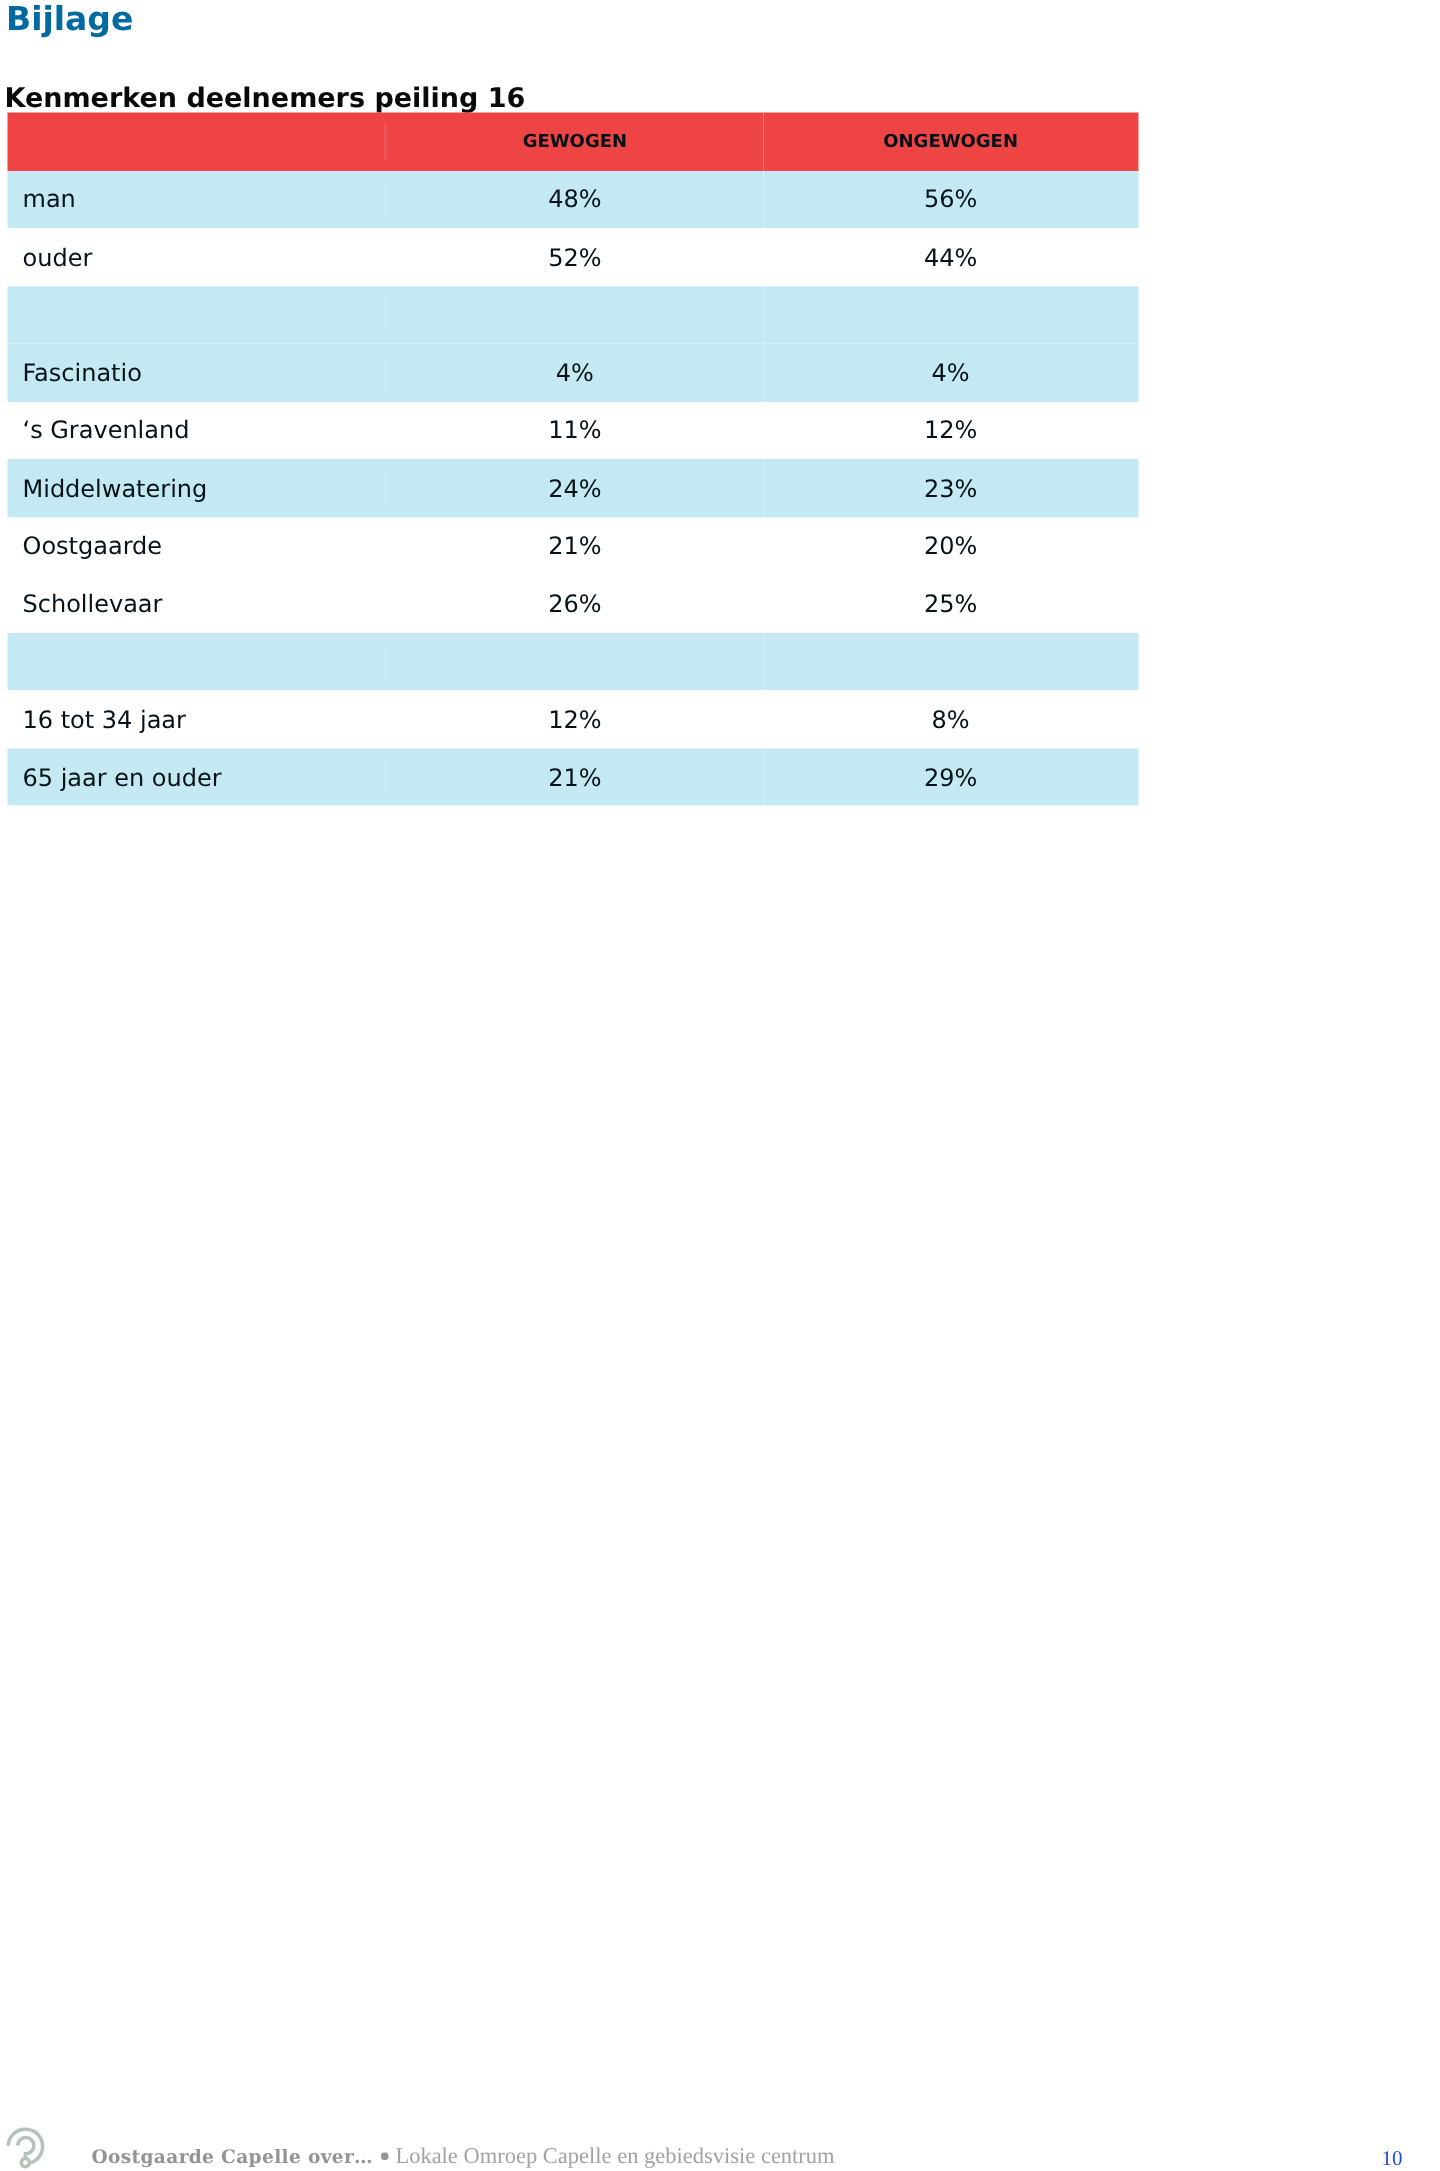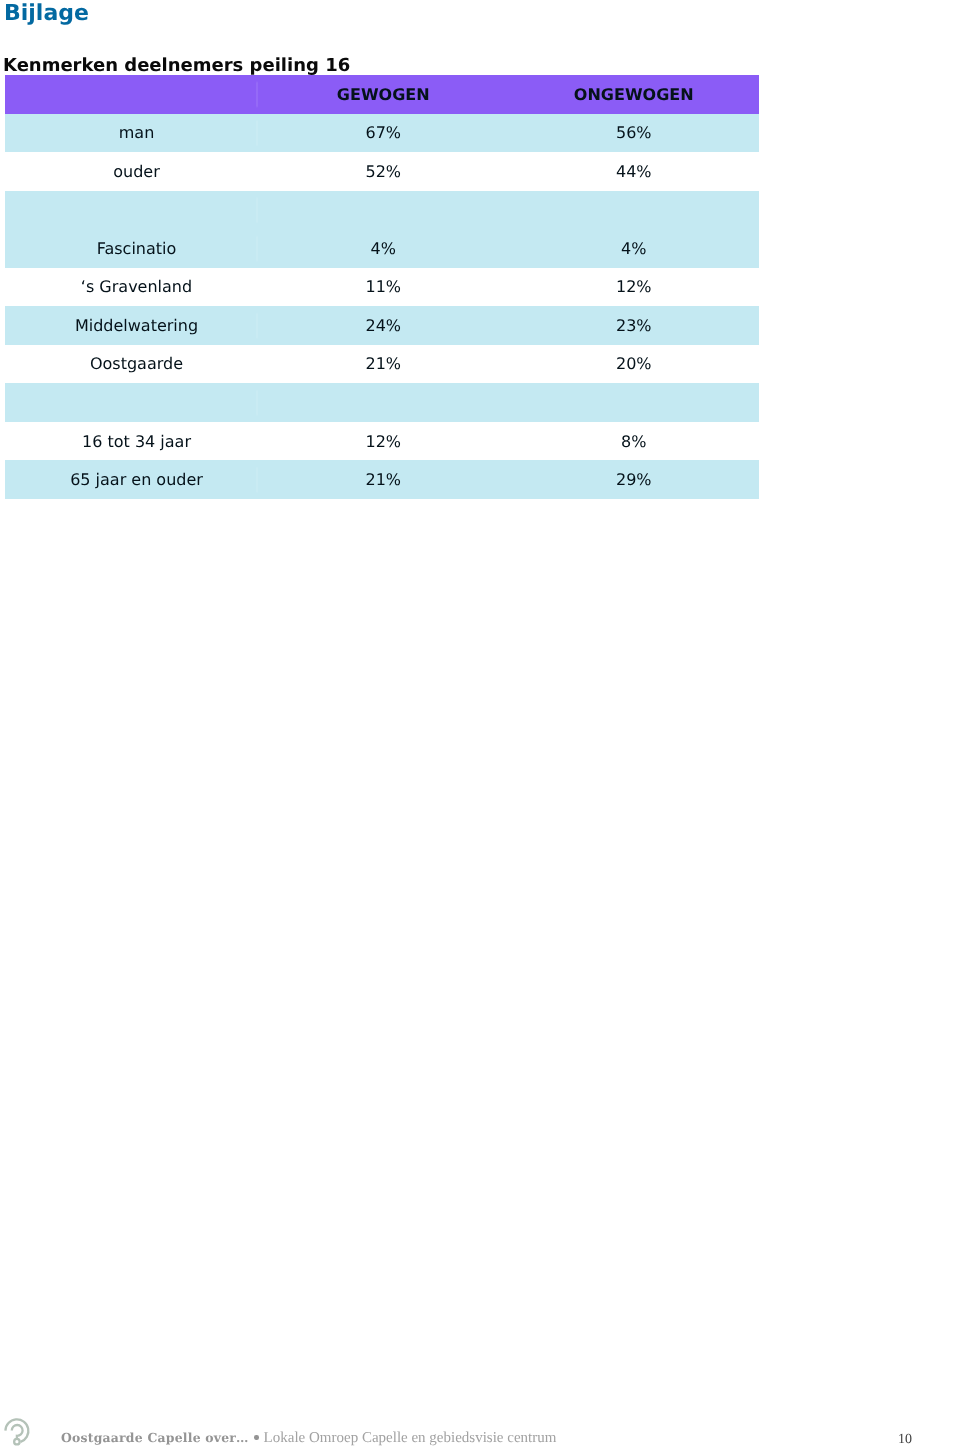--- a/index.html
+++ b/index.html
@@ -19,35 +19,35 @@
   #col-divider{position:absolute;left:256px;top:75px;width:2px;height:617px;
              pointer-events:none;opacity:.16;
              background:repeating-linear-gradient(to bottom,
                rgba(255,255,255,0) 0px, rgba(255,255,255,0) 6px,
                rgba(255,255,255,.55) 8px, rgba(255,255,255,.55) 31px,
                rgba(255,255,255,0) 33px, rgba(255,255,255,0) 38.54px);}
   .c-label{width:253px;}
   .c-a{width:250.5px;text-align:center;}
   .c-b{width:250.5px;text-align:center;}
 
-  thead th{background:#8b5cf6;font-size:16px;font-weight:bold;color:#05121a;}
+  thead th{background:#ef4444;font-size:12px;font-weight:bold;color:#05121a;}
   tbody tr.alt td{background:#c4e9f2;}
   tbody tr td{font-size:16px;color:#05121a;font-weight:normal;}
-  table.data td.lbl{padding-left:10px;text-align:center;}
+  table.data td.lbl{padding-left:10px;text-align:left;}
 
   #footer{position:absolute;left:0;top:1400px;width:960px;height:47px;}
   #footer-text{position:absolute;left:61px;top:30px;font-family:"Liberation Serif",serif;
                font-size:15px;color:#a2a2a2;white-space:nowrap;line-height:15px;}
   #footer-text b{font-family:"DejaVu Serif",serif;font-size:12.4px;color:#949494;
                letter-spacing:0.23px;}
   #footer-text .sep{display:inline-block;width:4.4px;height:4.4px;border-radius:50%;
                background:#949494;vertical-align:middle;position:relative;top:-1px;
                margin:0 5px 0 5.5px;}
-  #page-number{position:absolute;left:898px;width:60px;text-align:left;top:33px;
-               font-family:"Liberation Serif",serif;font-size:14px;color:#404040;
+  #page-number{position:absolute;left:898px;width:60px;text-align:center;top:33px;
+               font-family:"Liberation Serif",serif;font-size:14px;color:#1d4ed8;
                line-height:14px;}
   #logo{position:absolute;left:3.6px;top:14px;}
 </style>
 </head>
 <body>
 
 <div class="page">
   <div id="doc-title">Bijlage</div>
   <div id="table-caption">Kenmerken deelnemers peiling 16</div>
 
@@ -55,21 +55,21 @@
     <thead>
       <tr>
         <th class="c-label"></th>
         <th class="c-a">GEWOGEN</th>
         <th class="c-b">ONGEWOGEN</th>
       </tr>
     </thead>
     <tbody id="tbody">
         <tr class="alt">
           <td class="lbl c-label">man</td>
-          <td class="c-a">67%</td>
+          <td class="c-a">48%</td>
           <td class="c-b">56%</td>
         </tr>
         <tr>
           <td class="lbl c-label">ouder</td>
           <td class="c-a">52%</td>
           <td class="c-b">44%</td>
         </tr>
         <tr class="alt">
           <td class="lbl c-label"></td>
           <td class="c-a"></td>
@@ -87,20 +87,25 @@
         </tr>
         <tr class="alt">
           <td class="lbl c-label">Middelwatering</td>
           <td class="c-a">24%</td>
           <td class="c-b">23%</td>
         </tr>
         <tr>
           <td class="lbl c-label">Oostgaarde</td>
           <td class="c-a">21%</td>
           <td class="c-b">20%</td>
+        </tr>
+        <tr>
+          <td class="lbl c-label">Schollevaar</td>
+          <td class="c-a">26%</td>
+          <td class="c-b">25%</td>
         </tr>
         <tr class="alt">
           <td class="lbl c-label"></td>
           <td class="c-a"></td>
           <td class="c-b"></td>
         </tr>
         <tr>
           <td class="lbl c-label">16 tot 34 jaar</td>
           <td class="c-a">12%</td>
           <td class="c-b">8%</td>

